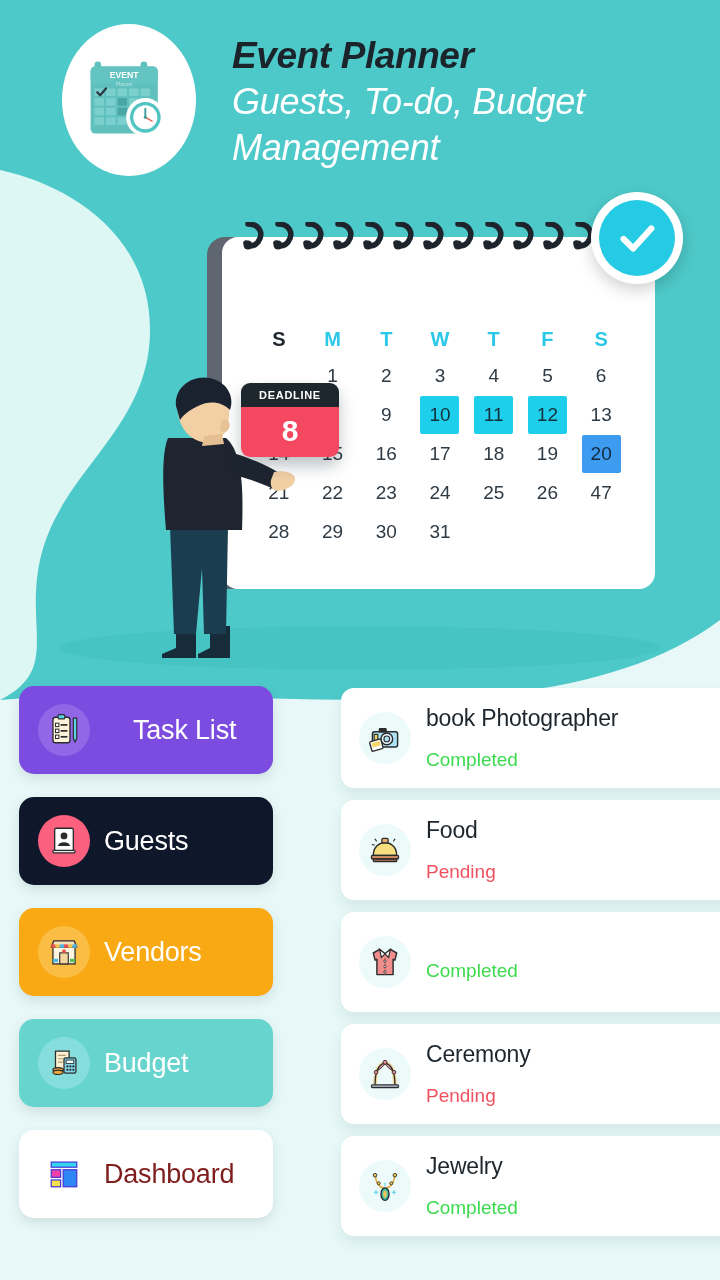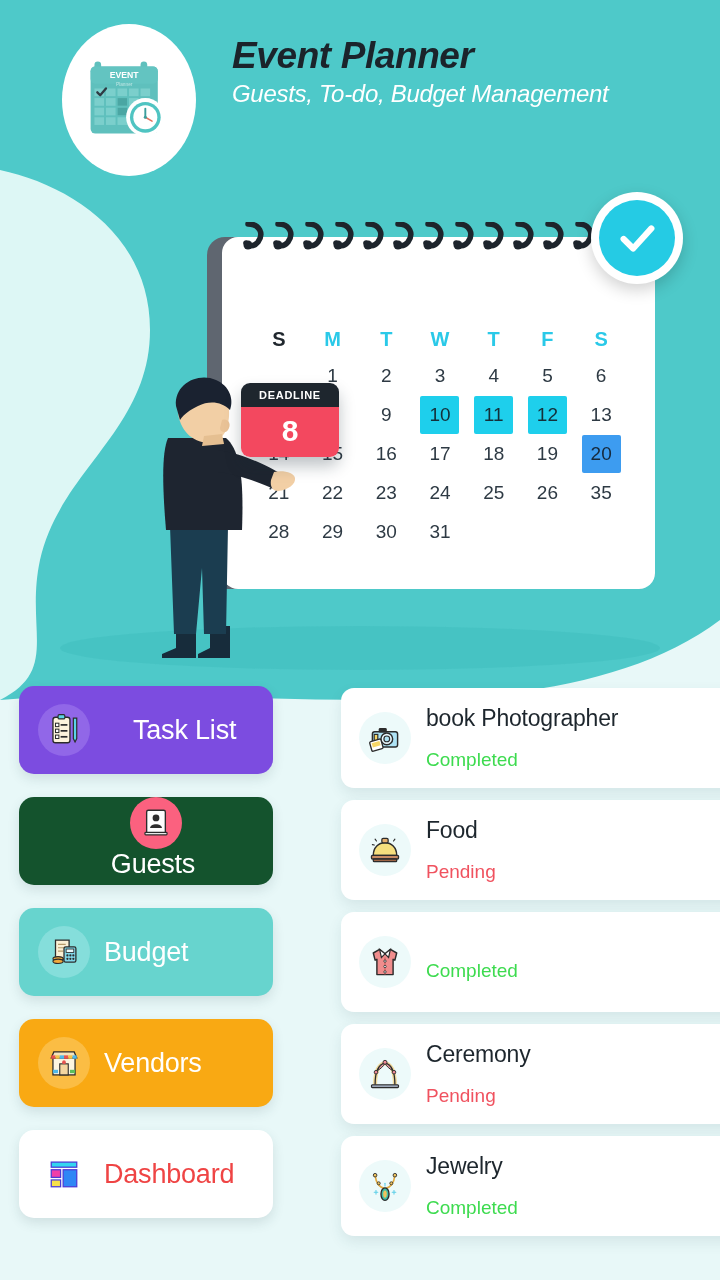--- a/index.html
+++ b/index.html
@@ -44,21 +44,21 @@
   .logo-art { width: 96px; height: 96px; display:block; }
 
   .title-block {
     position: absolute; left: 232px; top: 34px; width: 470px; font-style: italic;
   }
   .app-title {
     font-size: 37px; font-weight: bold; color: #1b242b;
     letter-spacing: -0.4px; line-height: 1.18;
   }
   .app-sub {
-    font-size: 24px; color: #ffffff; line-height: 1.28;
+    font-size: 36px; color: #ffffff; line-height: 1.28;
     letter-spacing: -0.3px; margin-top: 1px;
   }
 
   
   .check-badge {
     position: absolute; left: 591px; top: 192px;
     width: 92px; height: 92px; border-radius: 50%;
     background: #ffffff;
     display: flex; align-items: center; justify-content: center;
     box-shadow: 0 6px 16px rgba(0,0,0,.18);
@@ -161,21 +161,21 @@
   .menu-ico {
     width: 52px; height: 52px; margin-left: 19px; border-radius: 50%;
     display: flex; align-items: center; justify-content: center;
     flex: 0 0 auto;
   }
   .menu-ico svg { width: 34px; height: 34px; display:block; }
   .menu-label {
     margin-left: 14px; font-size: 27px; color: #ffffff;
     letter-spacing: -0.2px;
   }
-  .menu-btn.light .menu-label { color: #ef4444; }
+  .menu-btn.light .menu-label { color: #7f1d1d; }
   .menu-btn.light .menu-ico { background: transparent; }
 
   
   .tasks { position: absolute; left: 341px; top: 688px; width: 420px; z-index: 11; }
   .task-card {
     position: relative;
     height: 100px; width: 420px;
     background: #ffffff;
     border-radius: 13px;
     display: flex; align-items: center;
@@ -351,21 +351,21 @@
         <div class="cell">
           <span class="pill">24</span>
         </div>
         <div class="cell">
           <span class="pill">25</span>
         </div>
         <div class="cell">
           <span class="pill">26</span>
         </div>
         <div class="cell">
-          <span class="pill">35</span>
+          <span class="pill">47</span>
         </div>
         <div class="cell">
           <span class="pill">28</span>
         </div>
         <div class="cell">
           <span class="pill">29</span>
         </div>
         <div class="cell">
           <span class="pill">30</span>
         </div>
@@ -440,51 +440,30 @@
             <rect x="10" y="19" width="4" height="4" fill="#fff" stroke="#2c2c2c" stroke-width="1.2"></rect>
             <rect x="10" y="26" width="4" height="4" fill="#fff" stroke="#2c2c2c" stroke-width="1.2"></rect>
             <rect x="16" y="13" width="8" height="2" fill="#2c2c2c"></rect>
             <rect x="16" y="20" width="8" height="2" fill="#2c2c2c"></rect>
             <rect x="16" y="27" width="8" height="2" fill="#2c2c2c"></rect>
             <path d="M31,6 L35,6 L35,30 L33,34 L31,30 Z" fill="#5ad4e6" stroke="#2c2c2c" stroke-width="1.4"></path>
           </svg>
         </div>
         <div class="menu-label">Task List</div>
       </div>
-      <div class="menu-btn" style="background: #14532d; flex-direction: column;">
+      <div class="menu-btn" style="background: #0f172a;">
         <div class="menu-ico" style="background: rgb(251, 97, 127);">
           <svg viewBox="0 0 40 40">
             <rect x="9" y="5" width="22" height="28" rx="2" fill="#fdfdfd" stroke="#2c2c2c" stroke-width="1.6"></rect>
             <circle cx="20" cy="14" r="4" fill="#2c2c2c"></circle>
             <path d="M13,26 C13,20 27,20 27,26 Z" fill="#2c2c2c"></path>
             <rect x="7" y="31" width="26" height="3" rx="1" fill="#e8e8e8" stroke="#2c2c2c" stroke-width="1.4"></rect>
           </svg>
         </div>
         <div class="menu-label">Guests</div>
-      </div>
-      <div class="menu-btn" style="background: rgb(103, 212, 206);">
-        <div class="menu-ico" style="background: rgb(133, 222, 219);">
-          <svg viewBox="0 0 40 40">
-            <path d="M10,6 L26,6 L26,28 L10,28 Z" fill="#fbf0d4" stroke="#2c2c2c" stroke-width="1.5"></path>
-            <path d="M13,11 h9 M13,15 h9 M13,19 h6" stroke="#b59a6b" stroke-width="1.4"></path>
-            <rect x="20" y="14" width="14" height="18" rx="2" fill="#7fd6e8" stroke="#2c2c2c" stroke-width="1.5"></rect>
-            <rect x="22.5" y="16.5" width="9" height="4" fill="#e9f9fc" stroke="#2c2c2c" stroke-width="1"></rect>
-            <g fill="#2c2c2c">
-              <circle cx="24" cy="24" r="1.3"></circle>
-              <circle cx="27.5" cy="24" r="1.3"></circle>
-              <circle cx="31" cy="24" r="1.3"></circle>
-              <circle cx="24" cy="28" r="1.3"></circle>
-              <circle cx="27.5" cy="28" r="1.3"></circle>
-              <circle cx="31" cy="28" r="1.3"></circle>
-            </g>
-            <ellipse cx="13" cy="28" rx="6" ry="2.6" fill="#f0a93c" stroke="#2c2c2c" stroke-width="1.3"></ellipse>
-            <ellipse cx="13" cy="31" rx="6" ry="2.6" fill="#f0a93c" stroke="#2c2c2c" stroke-width="1.3"></ellipse>
-          </svg>
-        </div>
-        <div class="menu-label">Budget</div>
       </div>
       <div class="menu-btn" style="background: rgb(249, 169, 19);">
         <div class="menu-ico" style="background: rgb(251, 189, 68);">
           <svg viewBox="0 0 40 40">
             <rect x="7" y="14" width="26" height="20" fill="#fdf5e0" stroke="#2c2c2c" stroke-width="1.5"></rect>
             <path d="M5,14 L8,7 L32,7 L35,14 Z" fill="#f4e3bd" stroke="#2c2c2c" stroke-width="1.5"></path>
             <g>
               <rect x="5" y="11" width="5" height="4" fill="#e8534f"></rect>
               <rect x="10" y="11" width="5" height="4" fill="#f5c345"></rect>
               <rect x="15" y="11" width="5" height="4" fill="#4fb7e8"></rect>
@@ -495,20 +474,41 @@
             <rect x="15" y="21" width="10" height="13" fill="#f4d6a0" stroke="#2c2c2c" stroke-width="1.3"></rect>
             <circle cx="20" cy="19" r="2.2" fill="#e8534f"></circle>
             <g>
               <rect x="7" y="28" width="6" height="4" fill="#4fb7e8"></rect>
               <rect x="27" y="28" width="6" height="4" fill="#5bbf5b"></rect>
             </g>
           </svg>
         </div>
         <div class="menu-label">Vendors</div>
       </div>
+      <div class="menu-btn" style="background: rgb(103, 212, 206);">
+        <div class="menu-ico" style="background: rgb(133, 222, 219);">
+          <svg viewBox="0 0 40 40">
+            <path d="M10,6 L26,6 L26,28 L10,28 Z" fill="#fbf0d4" stroke="#2c2c2c" stroke-width="1.5"></path>
+            <path d="M13,11 h9 M13,15 h9 M13,19 h6" stroke="#b59a6b" stroke-width="1.4"></path>
+            <rect x="20" y="14" width="14" height="18" rx="2" fill="#7fd6e8" stroke="#2c2c2c" stroke-width="1.5"></rect>
+            <rect x="22.5" y="16.5" width="9" height="4" fill="#e9f9fc" stroke="#2c2c2c" stroke-width="1"></rect>
+            <g fill="#2c2c2c">
+              <circle cx="24" cy="24" r="1.3"></circle>
+              <circle cx="27.5" cy="24" r="1.3"></circle>
+              <circle cx="31" cy="24" r="1.3"></circle>
+              <circle cx="24" cy="28" r="1.3"></circle>
+              <circle cx="27.5" cy="28" r="1.3"></circle>
+              <circle cx="31" cy="28" r="1.3"></circle>
+            </g>
+            <ellipse cx="13" cy="28" rx="6" ry="2.6" fill="#f0a93c" stroke="#2c2c2c" stroke-width="1.3"></ellipse>
+            <ellipse cx="13" cy="31" rx="6" ry="2.6" fill="#f0a93c" stroke="#2c2c2c" stroke-width="1.3"></ellipse>
+          </svg>
+        </div>
+        <div class="menu-label">Budget</div>
+      </div>
       <div class="menu-btn light" style="background: rgb(255, 255, 255);">
         <div class="menu-ico" style="background: rgb(255, 255, 255);">
           <svg viewBox="0 0 40 40">
             <rect x="5" y="6" width="30" height="6" fill="#33d6f0" stroke="#4b3bd6" stroke-width="1.5"></rect>
             <rect x="5" y="15" width="11" height="9" fill="#f03fa8" stroke="#4b3bd6" stroke-width="1.5"></rect>
             <rect x="5" y="27" width="11" height="8" fill="#f7e14a" stroke="#4b3bd6" stroke-width="1.5"></rect>
             <rect x="19" y="15" width="16" height="20" fill="#2f86f5" stroke="#4b3bd6" stroke-width="1.5"></rect>
           </svg>
         </div>
         <div class="menu-label">Dashboard</div>

